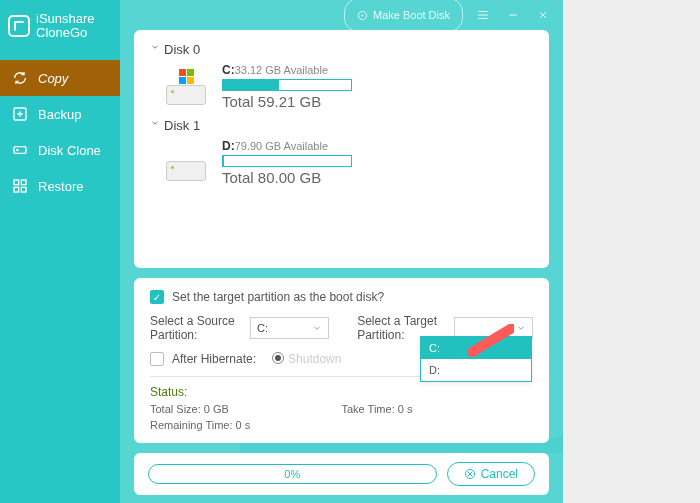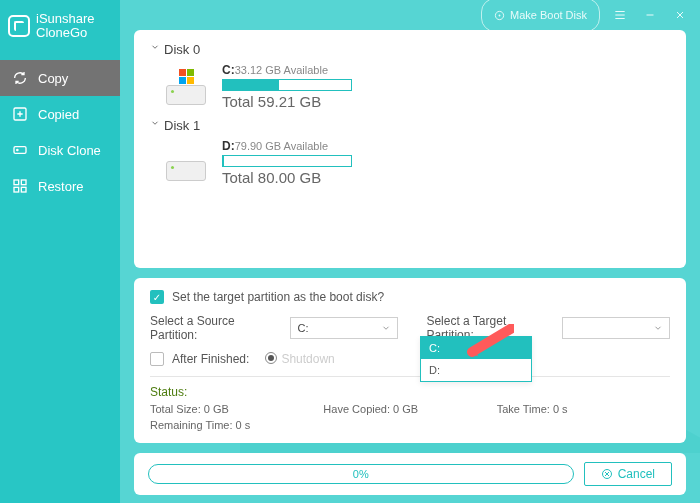--- a/index.html
+++ b/index.html
@@ -1,25 +1,25 @@
 <!DOCTYPE html>
 <html><head>
 <meta charset="utf-8">
 <style>
   * { box-sizing: border-box; margin: 0; padding: 0; }
   body { font-family: "Segoe UI", Arial, sans-serif; font-size: 12px; color: #555; background: #eee; }
-  .app { width: 700px; height: 503px; display: flex; background: #fff; position: relative; overflow: hidden; }
+  .app { width: 563px; height: 503px; display: flex; background: #fff; position: relative; overflow: hidden; }
   .sidebar { width: 120px; background: #28c6c5; color: #fff; display: flex; flex-direction: column; padding-top: 8px; }
   .logo { display: flex; align-items: center; gap: 6px; padding: 4px 8px 12px 8px; }
   .logo-mark { width: 22px; height: 22px; border: 2px solid #fff; border-radius: 5px; position: relative; }
   .logo-mark::after { content: ""; position: absolute; inset: 4px; border: 2px solid #fff; border-radius: 2px; border-right: none; border-bottom: none; }
   .logo-text { font-size: 13px; line-height: 14px; font-weight: 500; }
   .nav { display: flex; flex-direction: column; margin-top: 8px; }
   .nav-item { display: flex; align-items: center; gap: 10px; padding: 10px 12px; cursor: pointer; font-size: 13px; }
-  .nav-item.active { background: #737373; }
+  .nav-item.active { background: #a16207; font-style: italic; }
   .nav-icon { width: 16px; height: 16px; display: flex; align-items: center; justify-content: center; }
   .nav-icon svg { stroke: #fff; fill: none; stroke-width: 2; }
   .main { flex: 1; background: linear-gradient(#56d5d3, #56d5d3); display: flex; flex-direction: column; position: relative; }
   .topbar { height: 30px; display: flex; align-items: center; justify-content: flex-end; gap: 10px; padding: 0 10px; color: #e8fbfa; }
   .make-boot { border: 1px solid #bff0ee; border-radius: 14px; padding: 10px 12px; font-size: 11px; display: flex; align-items: center; gap: 5px; cursor: pointer; }
   .win-btn { width: 20px; height: 20px; display: flex; align-items: center; justify-content: center; cursor: pointer; color: #e8fbfa; }
   .content { flex: 1; display: flex; flex-direction: column; gap: 10px; padding: 0 14px 8px 14px; }
   .panel { background: #fff; border-radius: 6px; padding: 10px 16px; }
   .disk-hdr { display: flex; align-items: flex-start; gap: 4px; font-size: 13px; color: #444; cursor: pointer; padding: 2px 0 4px 0; }
   .chev { width: 10px; height: 10px; }
@@ -41,24 +41,24 @@
   .chk.empty { background: #fff; border: 1px solid #bbb; }
   .combo { border: 1px solid #cfcfcf; height: 22px; width: 110px; display: flex; align-items: center; justify-content: space-between; padding: 0 6px; font-size: 11px; cursor: pointer; color: #444; }
   .combo.wide { width: 110px; }
   .dropdown { position: absolute; border: 1px solid #22c0be; background: #fff; width: 112px; left: 286px; top: 58px; z-index: 5; box-shadow: 0 2px 6px rgba(0,0,0,0.08); }
   .dropdown .opt { padding: 5px 8px; font-size: 11px; cursor: pointer; }
   .dropdown .opt.hl { background: #22c0be; color: #fff; }
   .arrow { position: absolute; left: 330px; top: 46px; z-index: 6; pointer-events: none; }
   .radio-dot { width: 12px; height: 12px; border: 1px solid #888; border-radius: 50%; display: inline-flex; align-items: center; justify-content: center; }
   .radio-dot.on::after { content: ""; width: 6px; height: 6px; background: #555; border-radius: 50%; }
   .divider { border-top: 1px solid #e5e5e5; margin: 6px 0 8px 0; }
-  .status-grid { display: grid; grid-template-columns: 1fr 1fr 1fr; row-gap: 4px; font-size: 11px; color: #666; }
+  .status-grid { display: grid; grid-template-columns: 1fr 1fr; row-gap: 4px; font-size: 11px; color: #666; }
   .footer { background: #fff; border-radius: 6px; height: 42px; display: flex; align-items: center; padding: 0 14px; gap: 10px; }
   .progress { flex: 1; height: 20px; border: 1px solid #22c0be; border-radius: 12px; display: flex; align-items: center; justify-content: center; font-size: 11px; color: #22c0be; }
-  .pill { border-radius: 2px; padding: 4px 16px; font-size: 12px; display: flex; align-items: center; gap: 5px; cursor: pointer; }
+  .pill { border-radius: 12px; padding: 4px 16px; font-size: 12px; display: flex; align-items: center; gap: 5px; cursor: pointer; }
   .pill.cancel { border: 1px solid #22c0be; color: #22c0be; background: #fff; }
   .pill.start { background: #22c0be; color: #fff; }
   .bg-deco { position: absolute; bottom: 50px; left: 120px; right: 0; height: 40px; pointer-events: none; opacity: 0.35; }
 </style>
 </head>
 <body>
 
 <div class="app">
 
   <div class="sidebar">
@@ -78,21 +78,21 @@
         </span>
         <span>Copy</span>
       </div>
       <div class="nav-item">
         <span class="nav-icon">
           <svg viewBox="0 0 24 24" width="16" height="16">
               <rect x="3" y="3" width="18" height="18" rx="2"></rect>
               <path d="M12 8v8M8 12h8"></path>
             </svg>
         </span>
-        <span>Copied</span>
+        <span>Backup</span>
       </div>
       <div class="nav-item">
         <span class="nav-icon">
           <svg viewBox="0 0 24 24" width="16" height="16">
               <rect x="3" y="7" width="18" height="10" rx="2"></rect>
               <circle cx="8" cy="12" r="1"></circle>
             </svg>
         </span>
         <span>Disk Clone</span>
       </div>
@@ -209,21 +209,21 @@
           <span style="margin-left:20px">Select a Target Partition:</span>
           <div class="combo wide">
             <span></span>
             <svg width="10" height="10" viewBox="0 0 24 24">
                 <path d="M6 9l6 6 6-6" fill="none" stroke="#888" stroke-width="2"></path>
               </svg>
           </div>
         </div>
         <div class="row">
           <span class="chk empty"></span>
-          <span>After Finished:</span>
+          <span>After Hibernate:</span>
           <span style="margin-left:8px; display:flex; align-items:flex-start; gap:4px;">
             <span class="radio-dot on"></span>
             <span style="opacity:0.3">Shutdown</span>
           </span>
           <span style="margin-left:90px; display:flex; align-items:center; gap:4px;">
             <span class="radio-dot"></span>
             <span>Hibernate</span>
           </span>
         </div>
 
@@ -235,21 +235,20 @@
         <svg class="arrow" width="50" height="40" viewBox="0 0 50 40">
           <path d="M48 4 L6 30 L14 32 L10 24 Z" fill="#ff5a5a"></path>
           <path d="M48 4 L8 28" stroke="#ff5a5a" stroke-width="10" stroke-linecap="round"></path>
         </svg>
 
         <div class="divider"></div>
         <div>
           <div style="font-size:12px; color:#4d7c0f; margin-bottom:4px;">Status:</div>
           <div class="status-grid">
             <span>Total Size: 0 GB</span>
-            <span>Have Copied: 0 GB</span>
             <span>Take Time: 0 s</span>
             <span>Remaining Time: 0 s</span>
           </div>
         </div>
       </div>
 
       <div class="footer">
         <div class="progress">
           <span>0%</span>
         </div>

